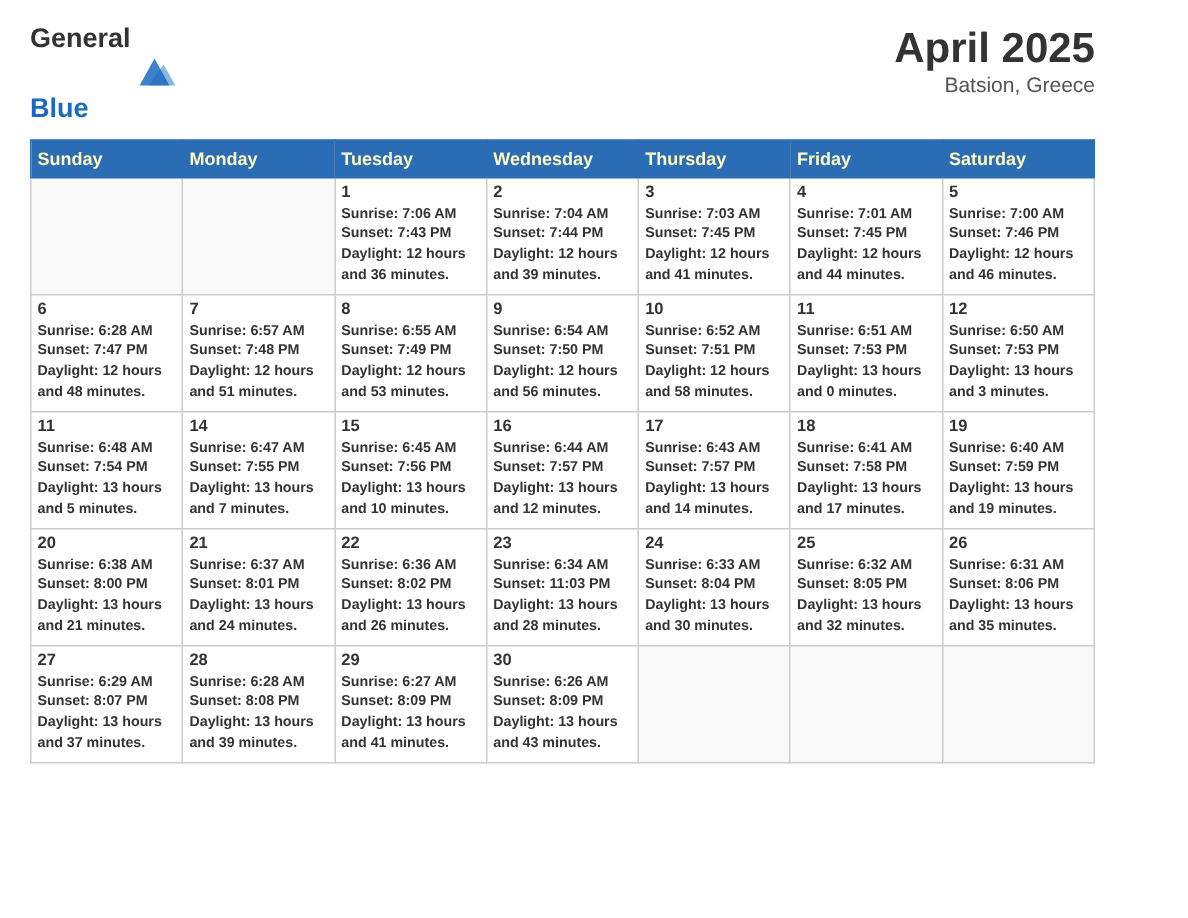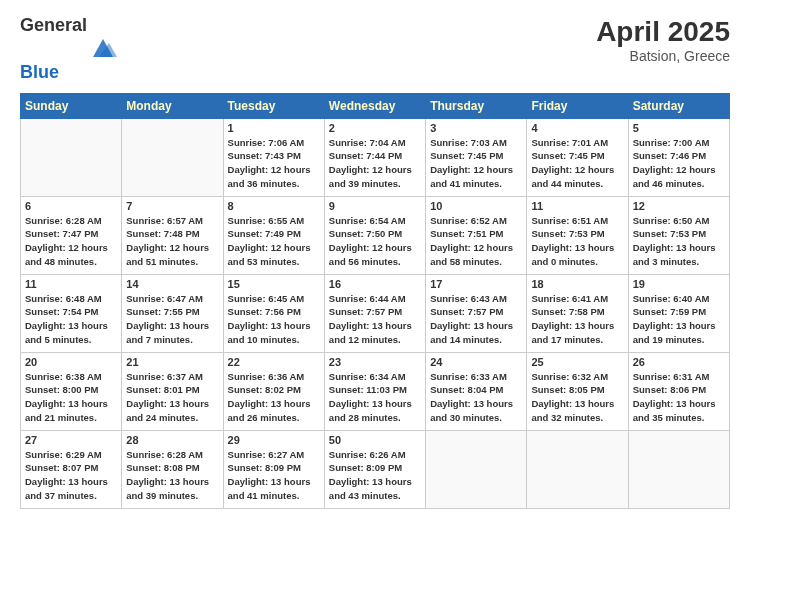--- a/index.html
+++ b/index.html
@@ -311,21 +311,21 @@
 Sunset: 8:08 PM
 Daylight: 13 hours and 39 minutes.</div>
           </td>
           <td>
             <span class="day-num">29</span>
             <div class="day-info">Sunrise: 6:27 AM
 Sunset: 8:09 PM
 Daylight: 13 hours and 41 minutes.</div>
           </td>
           <td>
-            <span class="day-num">50</span>
+            <span class="day-num">30</span>
             <div class="day-info">Sunrise: 6:26 AM
 Sunset: 8:09 PM
 Daylight: 13 hours and 43 minutes.</div>
           </td>
           <td class="empty"></td>
           <td class="empty"></td>
           <td class="empty"></td>
         </tr>
       </tbody>
   </table>

